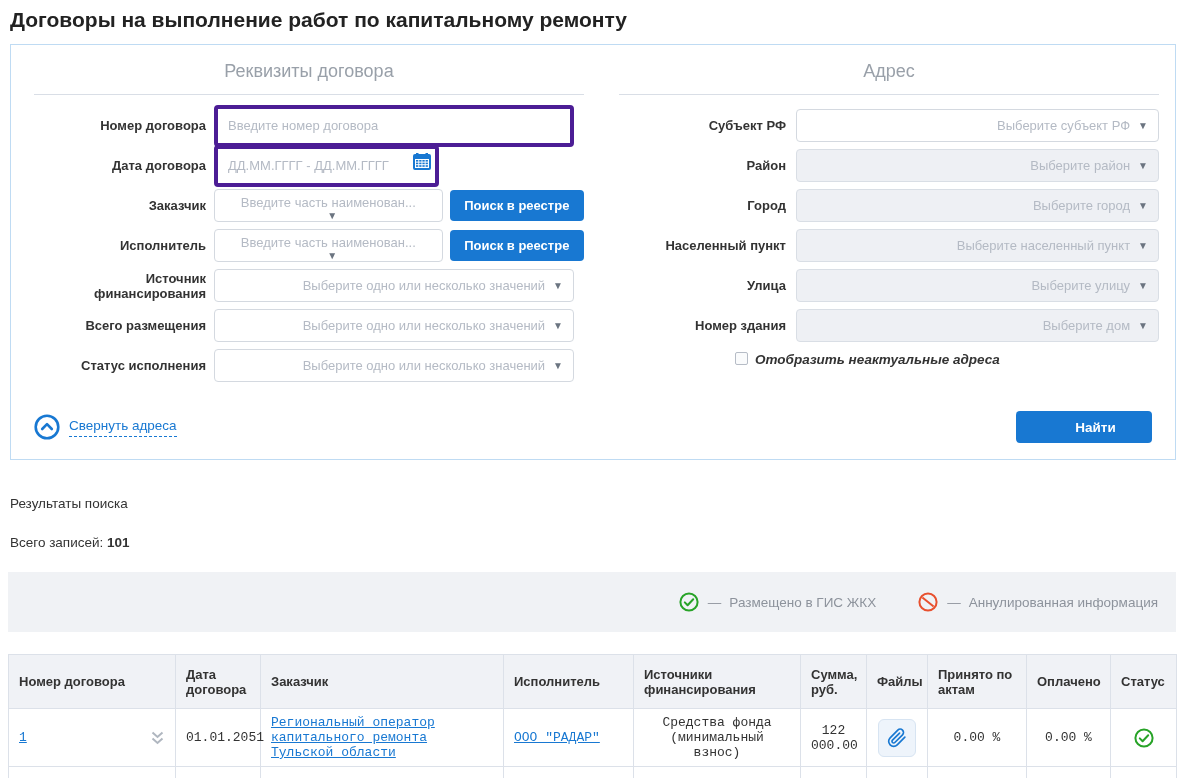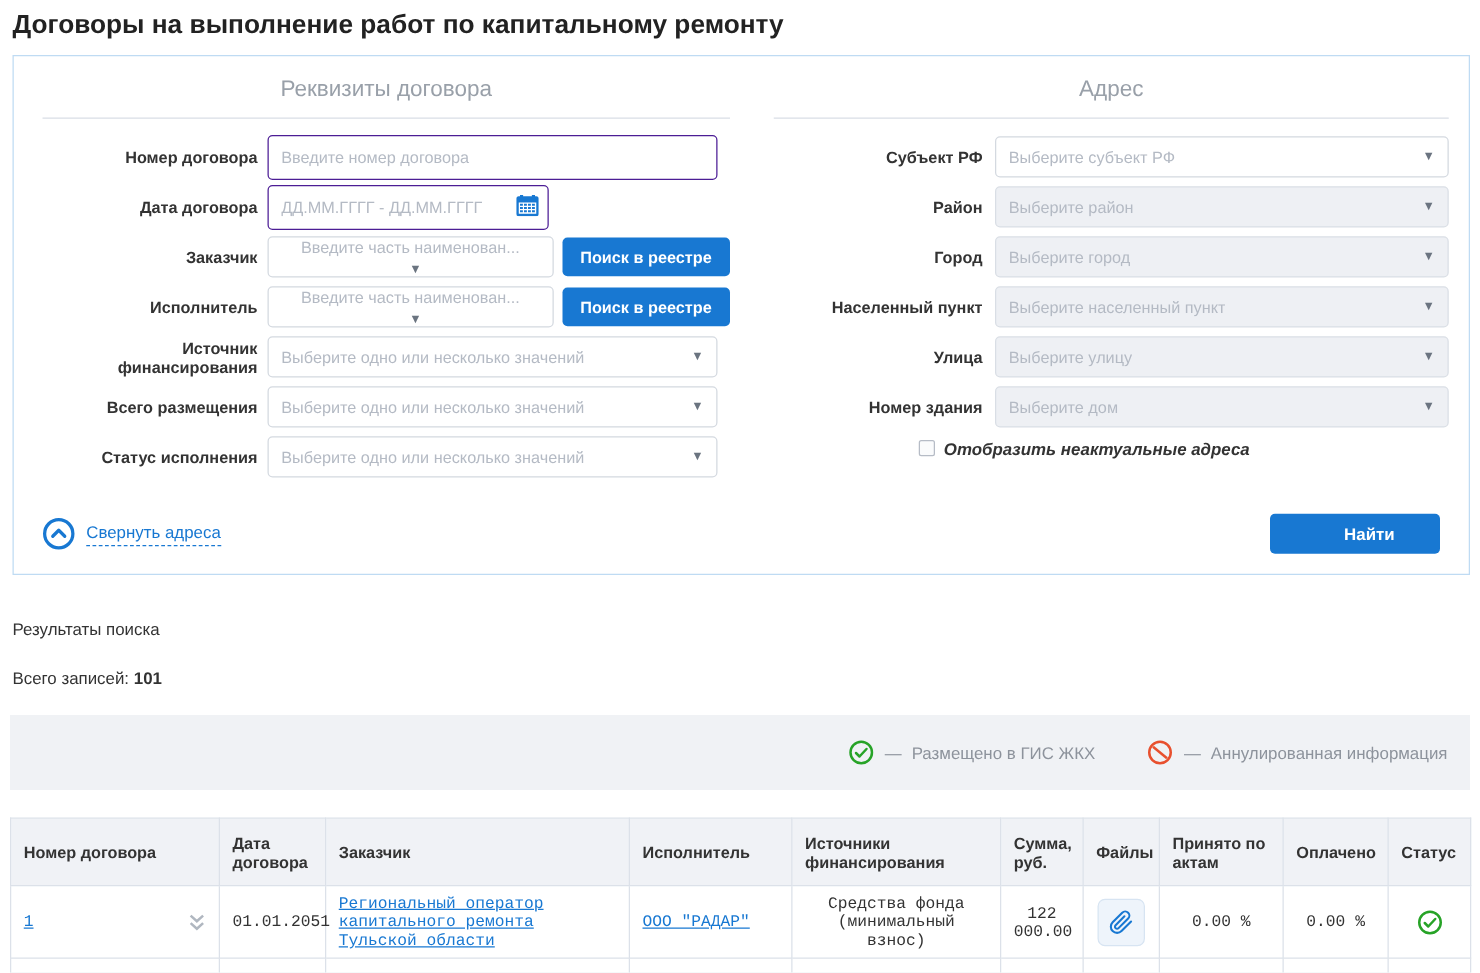--- a/index.html
+++ b/index.html
@@ -15,28 +15,28 @@
   .col-left  { padding:0 10px 0 23px; }
   .col-right { padding:0 18px 0 25px; }
   .section-title { font-size:18px; font-weight:normal; color:#99a0a9; text-align:center; line-height:21px; margin-bottom:12px; }
   .section-rule { border:none; border-top:1px solid #d9dee6; margin-bottom:14px; }
 
   .form-row { display:flex; align-items:center; margin-bottom:7px; height:33px; }
   .form-label { font-weight:bold; font-size:13px; color:#333; text-align:right; flex-shrink:0; line-height:15px; }
   .col-left  .form-label { width:172px; margin-right:8px; }
   .col-right .form-label { width:167px; margin-right:10px; }
 
-  .text-input { height:33px; border:1px solid #4c1d95; border-radius:4px; padding:17px 10px; font:13px "Liberation Sans",sans-serif; color:#333; background:#fff; outline:none; }
+  .text-input { height:33px; border:4px solid #4c1d95; border-radius:4px; padding:17px 10px; font:13px "Liberation Sans",sans-serif; color:#333; background:#fff; outline:none; }
   .text-input::placeholder { color:#b4bac4; }
   .w-full  { width:360px; }
   .date-wrap { position:relative; width:225px; }
   .date-wrap .text-input { width:225px; padding-right:34px; }
   .cal-btn { position:absolute; right:8px; top:8px; width:18px; height:17px; border:none; background:transparent; cursor:pointer; padding:0; }
 
-  .select { height:33px; border:1px solid #d4d9e0; border-radius:4px; background:#fff; display:flex; align-items:center; justify-content:space-between; padding:0 10px; cursor:pointer; }
+  .select { height:33px; border:1px solid #d4d9e0; border-radius:4px; background:#fff; display:flex; align-items:center; justify-content:flex-end; padding:0 10px; cursor:pointer; }
   .select .ph { color:#b4bac4; white-space:nowrap; overflow:hidden; text-overflow:ellipsis; }
   .select .arrow { color:#6b7480; font-size:10px; margin-left:8px; flex-shrink:0; }
   .select.disabled { background:#eef0f4; border-color:#d9dee5; }
   .sel-sm { width:234px;flex-direction:column; }
   .sel-lg { width:360px; }
   .sel-rt { width:363px; }
 
   .registry-btn { width:138px; height:31px; margin-left:7px; background:#1878d2; color:#fff; font:bold 13px "Liberation Sans",sans-serif; border:none; border-radius:4px; cursor:pointer; }
 
   .checkbox-row { display:flex; height:20px; margin:10px 0 0 116px;font-style:italic; }

